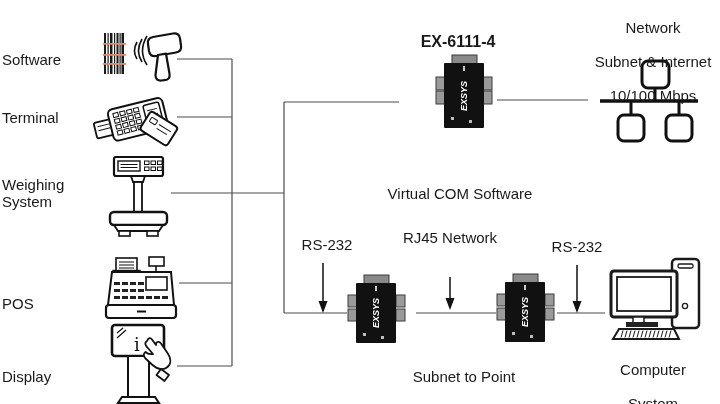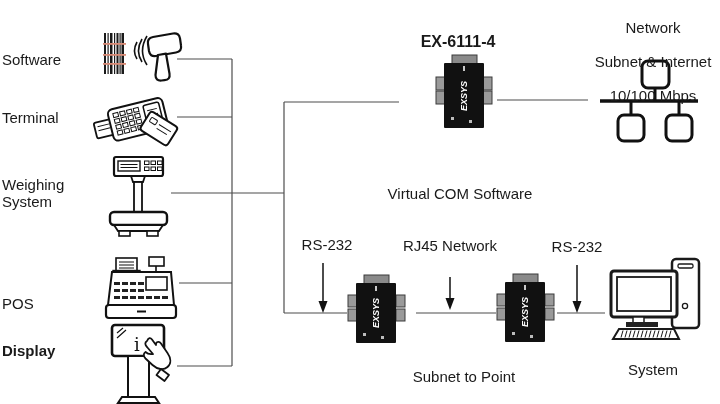--- a/index.html
+++ b/index.html
@@ -229,39 +229,40 @@
       <path d="M619,329 L674,329 L679,339 L613,339 Z" stroke-width="2"></path>
       <path d="M623,330.5 l-2,7 M627,330.5 l-2,7 M631,330.5 l-2,7 M635,330.5 l-2,7 M639,330.5 l-2,7 M643,330.5 l-2,7 M647,330.5 l-2,7 M651,330.5 l-2,7 M655,330.5 l-2,7 M659,330.5 l-2,7 M663,330.5 l-2,7 M667,330.5 l-2,7 M671,330.5 l-2,7" stroke-width="1" fill="none"></path>
     </g>
   </svg>
 
   <div class="lbl" style="left:2px;top:51px;">Software</div>
   <div class="lbl" style="left:2px;top:109px;">Terminal</div>
   <div class="lbl" style="left:2px;top:176px;">Weighing
 System</div>
   <div class="lbl" style="left:2px;top:276px;margin-top:19px;">POS</div>
-  <div class="lbl" style="left:2px;top:342px;font-weight:bold;">Display</div>
+  <div class="lbl" style="left:2px;top:368px;">Display</div>
 
   <div class="lbl bold center" style="left:378px;top:33px;width:160px;">EX-6111-4</div>
   <div class="lbl center" style="left:360px;top:141px;width:200px;margin-top:44px;">Virtual COM Software</div>
 
   <div class="lbl center" style="left:578px;top:2px;width:150px;">
     <div>Network</div>
     <div>Subnet &amp; Internet</div>
     <div>10/100 Mbps</div>
   </div>
 
   <div class="lbl center" style="left:287px;top:236px;width:80px;">RS-232</div>
-  <div class="lbl center" style="left:389px;top:220px;width:122px;">
+  <div class="lbl center" style="left:389px;top:212px;width:122px;">
     <div>RJ45 Network</div>
   </div>
   <div class="lbl center" style="left:537px;top:238px;width:80px;">RS-232</div>
 
   <div class="lbl center" style="left:364px;top:351px;width:200px;">
     <div>Subnet to Point</div>
     <div>Verbindung/Connection</div>
   </div>
 
   <div class="lbl center" style="left:593px;top:344px;width:120px;">
+    <div>Computer</div>
     <div>System</div>
   </div>
 
 </div>
 
 </body></html>

